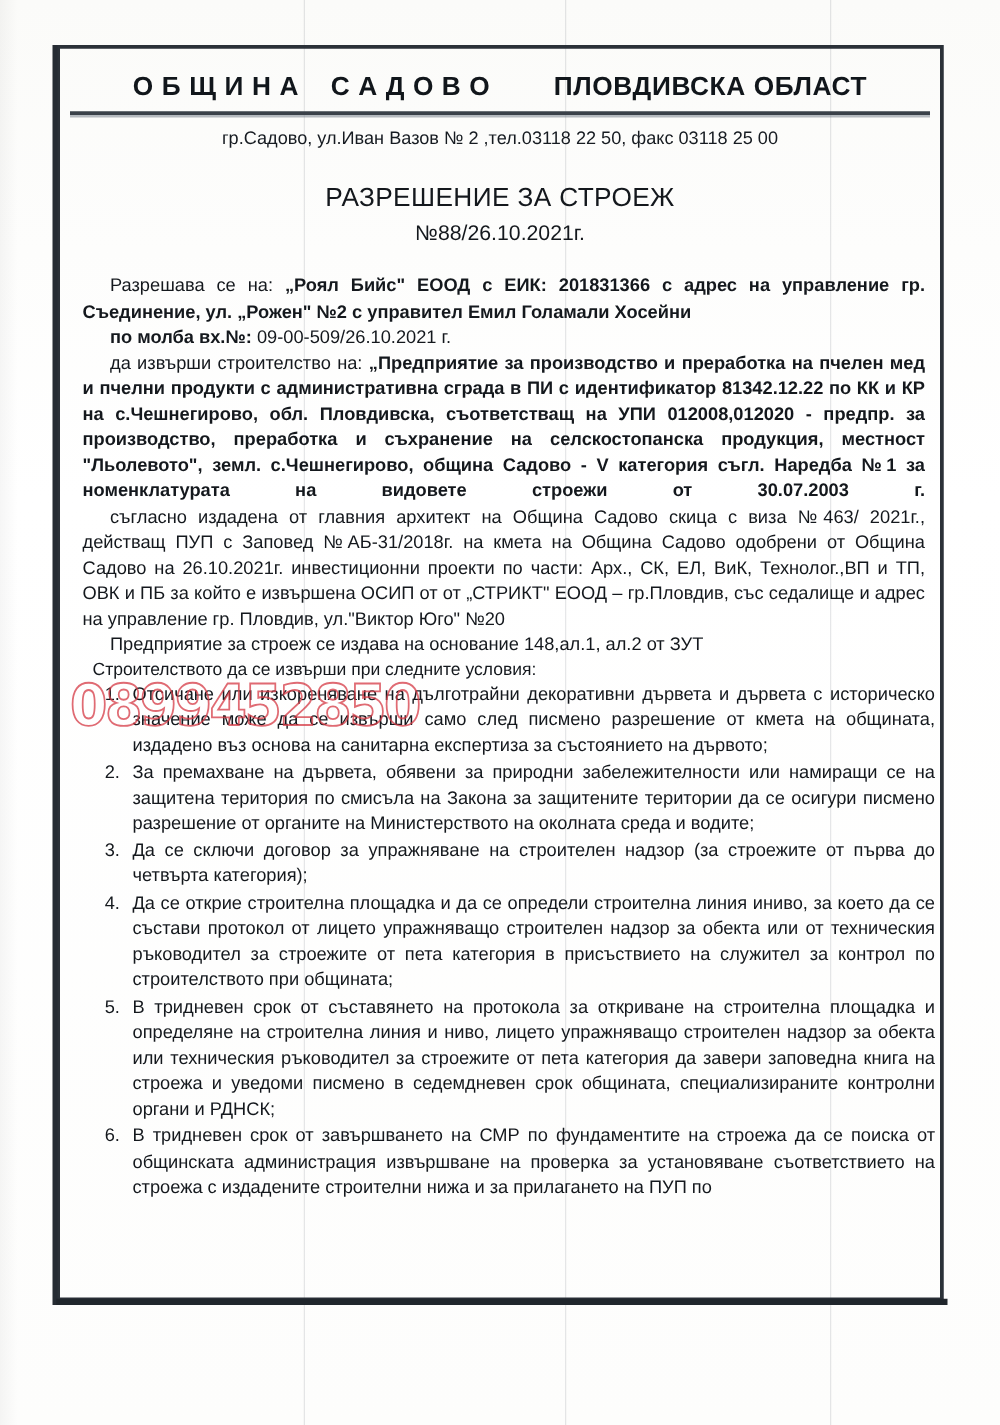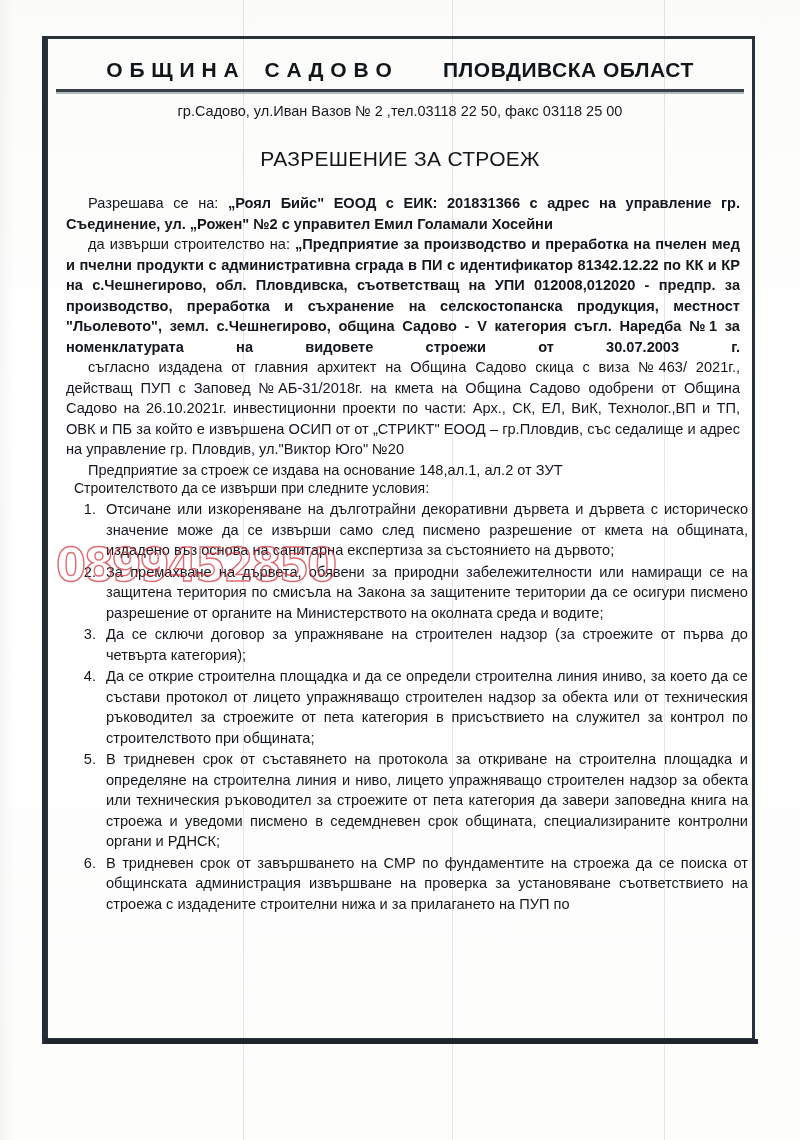--- a/index.html
+++ b/index.html
@@ -186,30 +186,35 @@
 
   <div id="doc-frame"></div>
 
   <div id="content">
 
     <div>
       <div class="municipality-line">О Б Щ И Н А    С А Д О В О        ПЛОВДИВСКА ОБЛАСТ</div>
       <div class="header-rule"></div>
       <div class="address-line">гр.Садово, ул.Иван Вазов № 2 ,тел.03118 22 50, факс 03118 25 00</div>
       <div class="doc-title">РАЗРЕШЕНИЕ ЗА СТРОЕЖ</div>
+      <div class="doc-number">№88/26.10.2021г.</div>
     </div>
 
     <div class="body-block">
 
       <p class="para lead justified-hard">
         <span class="ital">Разрешава се на:</span>
         <span class="bold">„Роял Бийс" ЕООД с ЕИК: 201831366 с адрес на управление гр. Съединение, ул. „Рожен" №2 с управител Емил Голамали Хосейни</span>
       </p>
 
 
+      <p class="para lead p-gap">
+        <span class="bold">по молба вх.№:</span>
+        <span class="ital">09-00-509/26.10.2021 г.</span>
+      </p>
 
       <p class="para lead spread p-gap">
         <span class="ital">да извърши строителство на:</span>
         <span class="bold">„Предприятие за производство и преработка на пчелен мед и пчелни продукти с административна сграда в ПИ с идентификатор 81342.12.22 по КК и КР на с.Чешнегирово, обл. Пловдивска, съответстващ на УПИ 012008,012020 - предпр. за производство, преработка и съхранение на селскостопанска продукция, местност "Льолевото", земл. с.Чешнегирово, община Садово - V категория съгл. Наредба №1 за номенклатурата на видовете строежи от 30.07.2003 г.</span>
       </p>
 
       <p class="para lead justified-hard p-gap">съгласно издадена от главния архитект на Община Садово скица с виза №463/ 2021г., действащ ПУП с Заповед №АБ-31/2018г. на кмета на Община Садово  одобрени от Община Садово  на 26.10.2021г. инвестиционни проекти по части:  Арх., СК, ЕЛ, ВиК, Технолог.,ВП и ТП, ОВК и ПБ  за който е извършена ОСИП от от „СТРИКТ" ЕООД – гр.Пловдив, със седалище и адрес на управление гр. Пловдив, ул."Виктор Юго" №20</p>
 
       <p class="para lead p-gap">Предприятие за строеж се издава на основание  148,ал.1, ал.2 от ЗУТ</p>
 

